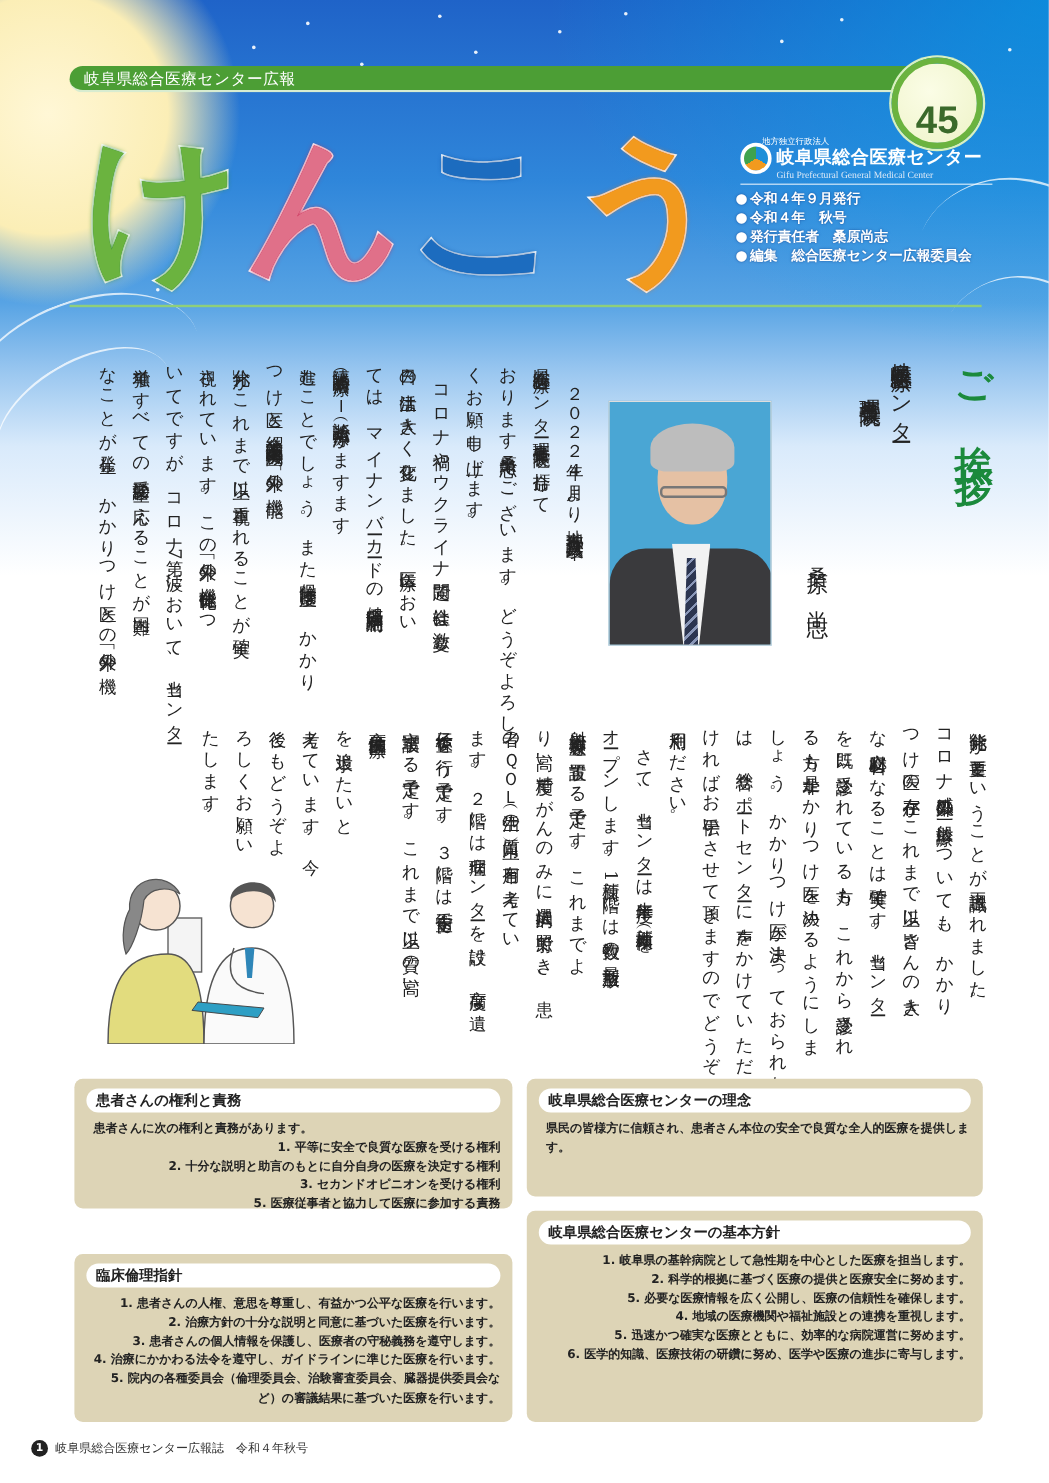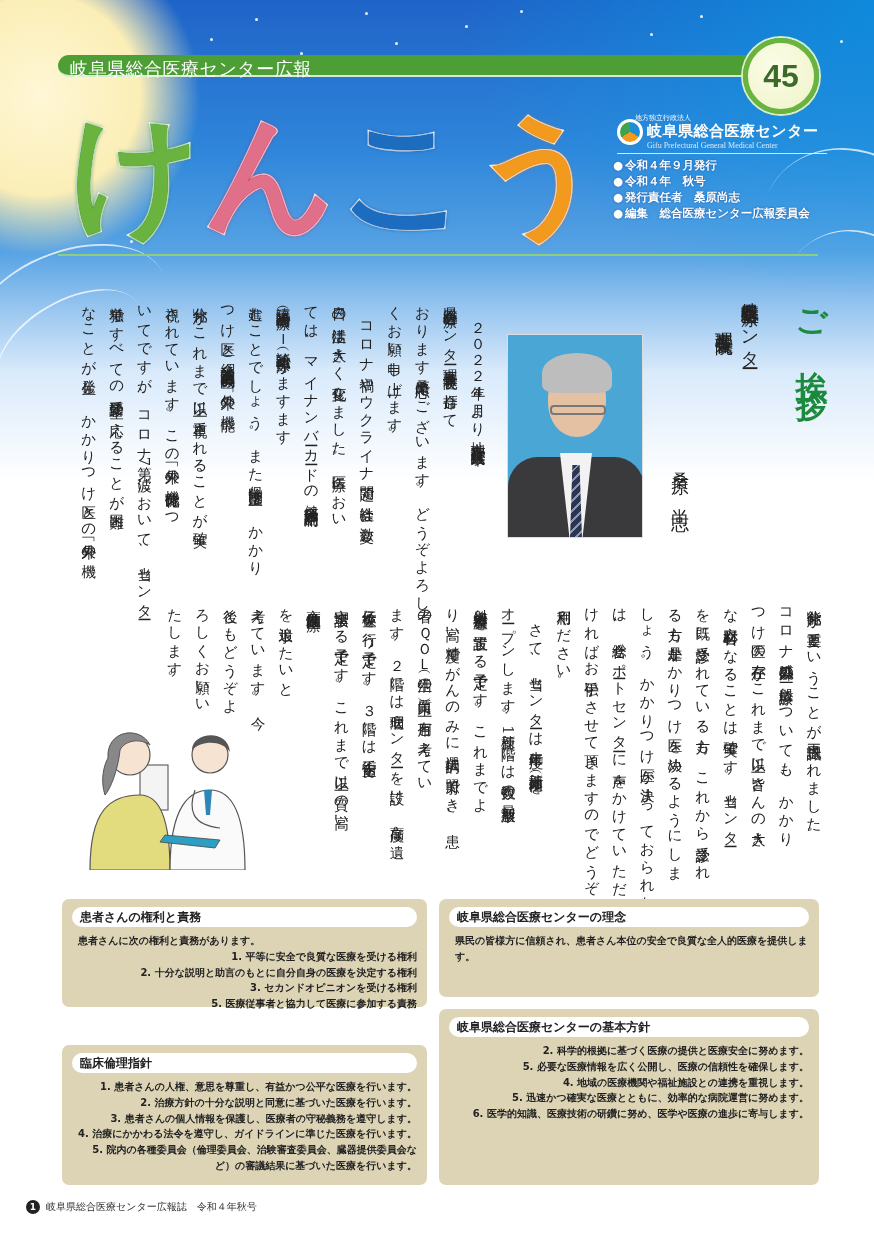--- a/index.html
+++ b/index.html
@@ -20,27 +20,27 @@
   .star { position: absolute; width: 3px; height: 3px; background: #fff; border-radius: 50%; opacity: .9; }
   .grass { position: absolute; border-top: 2px solid rgba(255,255,255,0.75); border-radius: 50% 50% 0 0; }
 
   
   .band {
     position: absolute; left: 58px; top: 55px; width: 720px; height: 22px;
     background: #4c9e35; border-radius: 11px 0 0 11px;
     border-bottom: 2px solid #d8ecd0;
   }
   .band-title {
-    position: absolute; left: 70px; top: 57px; font-size: 18px; color: #fff; letter-spacing: 0.5px;
+    position: absolute; left: 70px; top: 57px; font-size: 13px; color: #fff; letter-spacing: 0.5px;
   }
   .issue-circle {
-    position: absolute; left: 743px; top: 38px; width: 76px; height: 76px; border-radius: 50%;
+    position: absolute; left: 743px; top: 48px; width: 76px; height: 76px; border-radius: 50%;
     background: radial-gradient(circle at 40% 35%, #fbfde6, #eef3c8);
     border: 5px solid #6bb33f; box-shadow: 0 0 0 2px #d8f0c0;
-    display: flex; align-items: center; justify-content: center;
+    display: flex; align-items: flex-end; justify-content: center;
   }
   .issue-num { font-family: "Liberation Sans", sans-serif; font-weight: bold; font-size: 32px; color: #3b6a2b; }
 
   
   .logo-wrap { position: absolute; left: 70px; top: 98px; display: flex; gap: 4px; }
   .logo-char {
     font-family: "DejaVu Sans", sans-serif; font-weight: bold; font-size: 128px; line-height: 150px;
     -webkit-text-stroke: 3px #fff; paint-order: stroke fill;
   }
 
@@ -219,20 +219,21 @@
 
 <div class="box" style="left:439px;top:899px;width:380px;height:98px">
   <div class="box-title">岐阜県総合医療センターの理念</div>
   <div class="box-body">県民の皆様方に信頼され、患者さん本位の安全で良質な全人的医療を提供します。</div>
 </div>
 
 <div class="box" style="left:439px;top:1009px;width:380px;height:176px">
   <div class="box-title">岐阜県総合医療センターの基本方針</div>
   <div class="box-body">
     <ol>
+      <li>1.  岐阜県の基幹病院として急性期を中心とした医療を担当します。</li>
       <li>2.  科学的根拠に基づく医療の提供と医療安全に努めます。</li>
       <li>5.  必要な医療情報を広く公開し、医療の信頼性を確保します。</li>
       <li>4.  地域の医療機関や福祉施設との連携を重視します。</li>
       <li>5.  迅速かつ確実な医療とともに、効率的な病院運営に努めます。</li>
       <li>6.  医学的知識、医療技術の研鑽に努め、医学や医療の進歩に寄与します。</li>
     </ol>
   </div>
 </div>
 
 <div class="footer">

